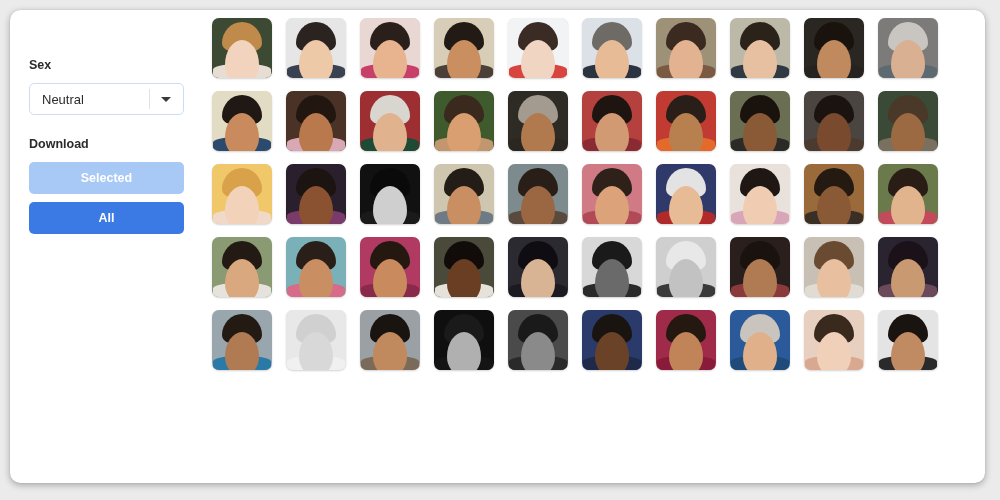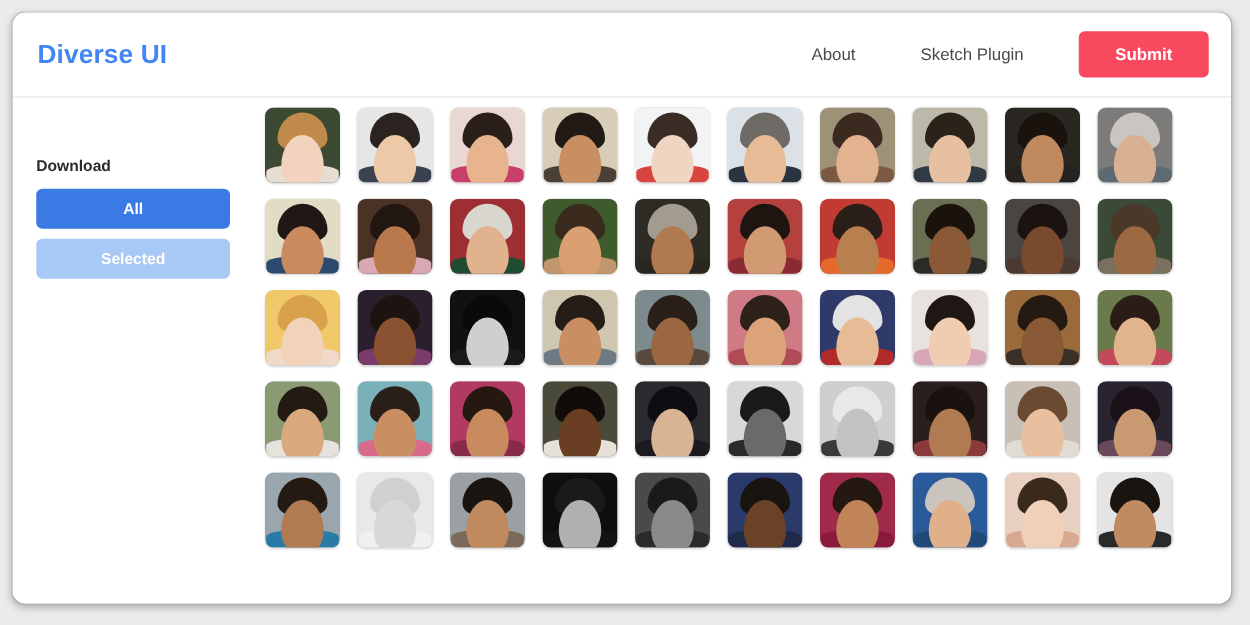--- a/index.html
+++ b/index.html
@@ -241,41 +241,41 @@
     width: 58px;
     height: 14px;
     border-radius: 40% 40% 0 0;
   }
 </style>
 </head>
 <body>
 
 <div id="app">
 
-  <div class="header">
-    <div class="brand" style="color: rgb(66, 133, 244);">Diverse UI</div>
-    <div class="nav">
-      <a class="nav-link" href="#">About</a>
-      <a class="nav-link" href="#">Sketch Plugin</a>
-      <button class="submit-btn" style="background: rgb(249, 73, 95);">Submit</button>
-    </div>
-  </div>
 
   <div class="body">
 
     <div class="sidebar">
 
       <div class="field">
       </div>
 
+      <div class="field">
+        <div class="field-label">Sex</div>
+        <div class="select" style="border-color: rgb(201, 221, 247);">
+          <span class="select-value">Neutral</span>
+          <span class="select-divider"></span>
+          <span class="select-arrow"></span>
+        </div>
+      </div>
 
       <div class="field">
         <div class="field-label">Download</div>
+        <button class="dl-btn dl-selected" style="background: rgb(168, 200, 245);">Selected</button>
         <button class="dl-btn dl-all" style="background: rgb(59, 122, 228);">All</button>
-        <button class="dl-btn dl-selected" style="background: rgb(168, 200, 245);">Selected</button>
       </div>
 
     </div>
 
     <div class="grid-wrap">
       <div class="grid" id="avatar-grid">
           <div class="avatar">
             <div class="bg" style="background: rgb(60, 74, 51);"></div>
             <div class="torso" style="background: rgb(232, 221, 210);"></div>
             <div class="hair" style="background: rgb(192, 138, 74);"></div>

